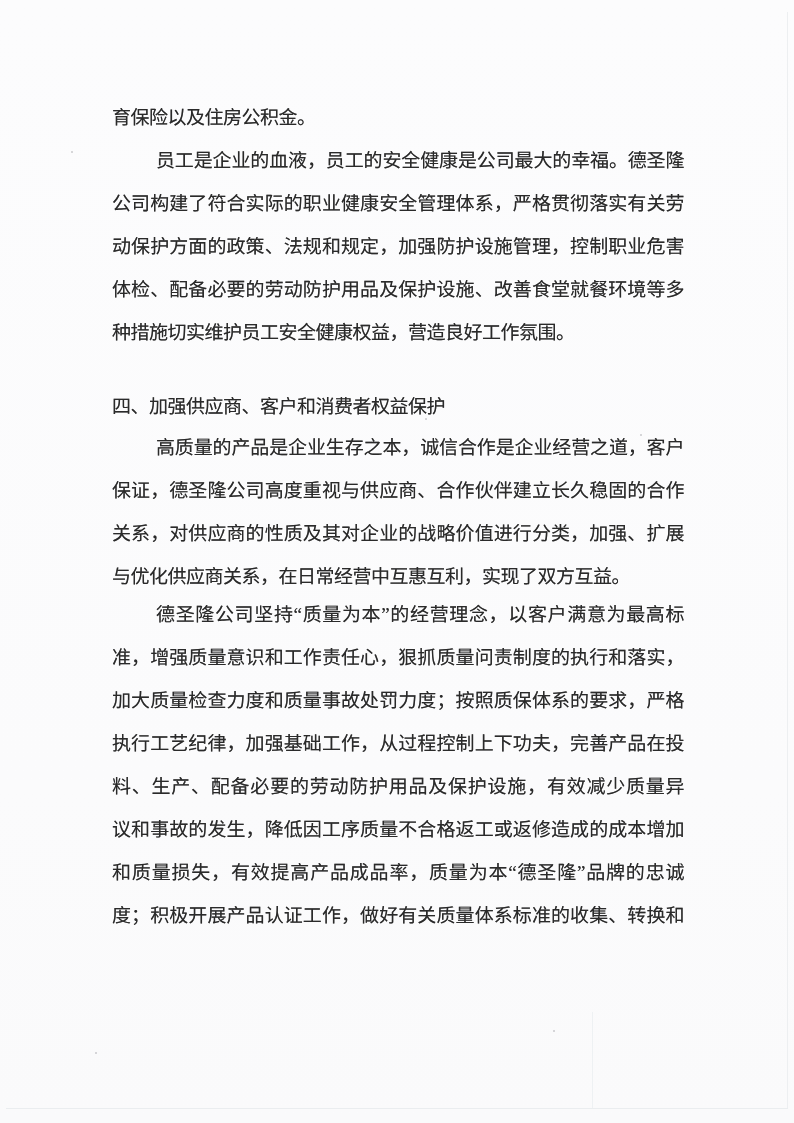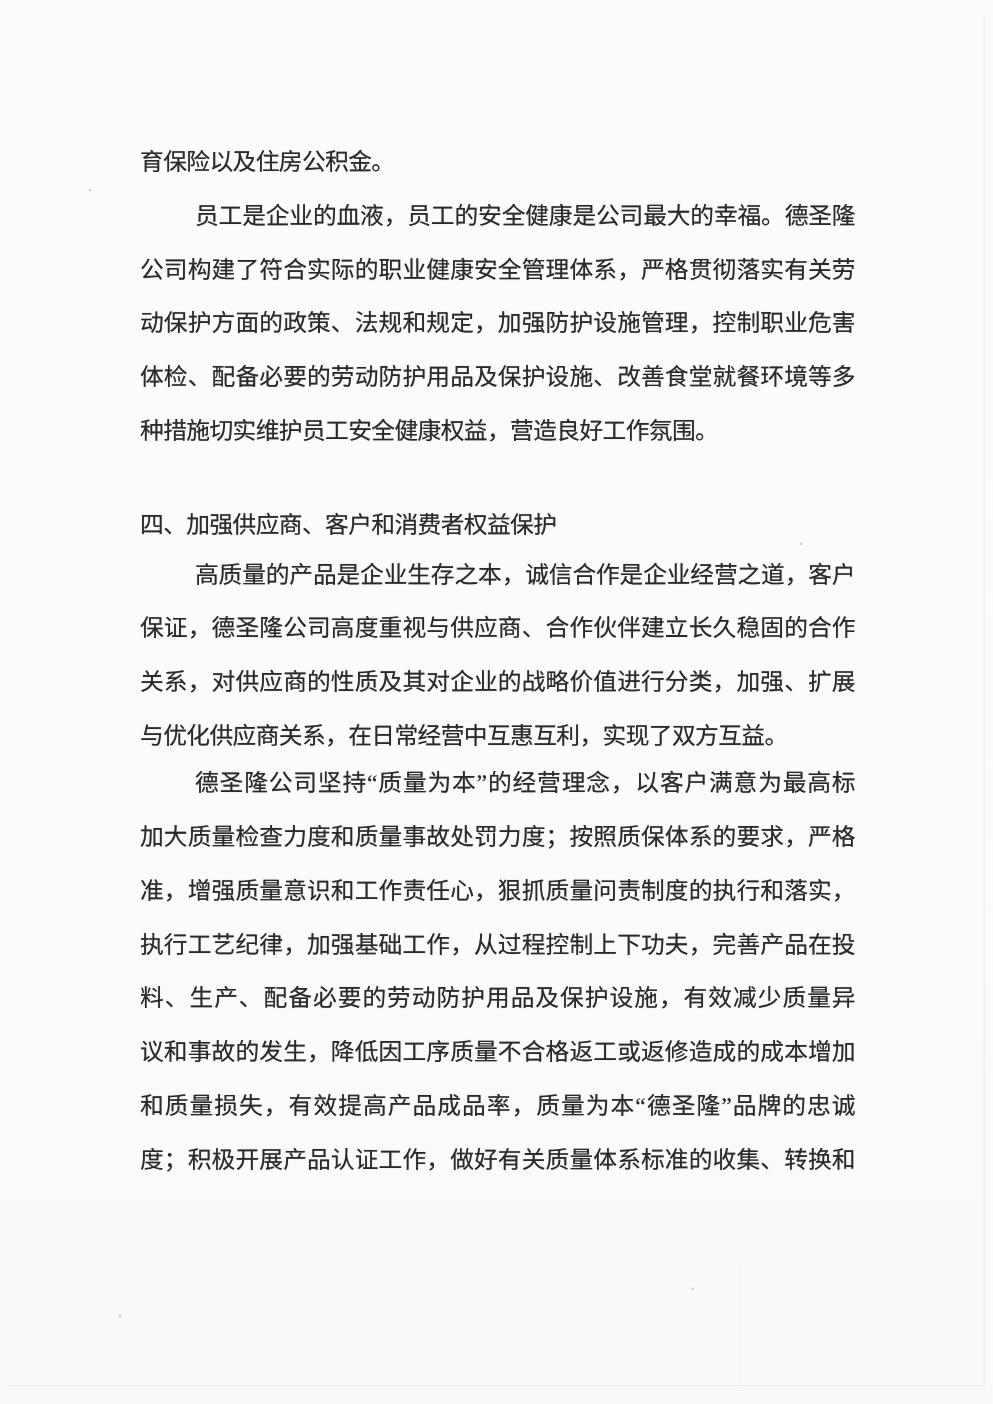--- a/index.html
+++ b/index.html
@@ -15,21 +15,21 @@
     font-family: "Liberation Serif", "DejaVu Serif", serif;
   }
   .page {
     position: absolute;
     inset: 0;
     background: linear-gradient(180deg, #fcfcfd 0%, #fbfbfc 70%, #fafafb 100%);
   }
   .text-block {
     position: absolute;
     left: 112px;
-    top: 109px;
+    top: 96px;
     width: 572px;
     color: #2a2a2a;
     font-size: 19px;
     letter-spacing: -0.5px;
   }
   .line {
     height: 43px;
     line-height: 43px;
     text-align: justify;
     text-align-last: justify;
@@ -91,22 +91,22 @@
     <div class="line para-end">种措施切实维护员工安全健康权益，营造良好工作氛围。</div>
 
     <div class="line heading">四、加强供应商、客户和消费者权益保护</div>
 
     <div class="line indent sec-start-c">高质量的产品是企业生存之本，诚信合作是企业经营之道，客户</div>
     <div class="line">保证，德圣隆公司高度重视与供应商、合作伙伴建立长久稳固的合作</div>
     <div class="line">关系，对供应商的性质及其对企业的战略价值进行分类，加强、扩展</div>
     <div class="line para-end">与优化供应商关系，在日常经营中互惠互利，实现了双方互益。</div>
 
     <div class="line indent sec-start-d">德圣隆公司坚持“质量为本”的经营理念，以客户满意为最高标</div>
+    <div class="line">准，增强质量意识和工作责任心，狠抓质量问责制度的执行和落实，</div>
     <div class="line">加大质量检查力度和质量事故处罚力度；按照质保体系的要求，严格</div>
-    <div class="line">准，增强质量意识和工作责任心，狠抓质量问责制度的执行和落实，</div>
     <div class="line">执行工艺纪律，加强基础工作，从过程控制上下功夫，完善产品在投</div>
     <div class="line">料、生产、配备必要的劳动防护用品及保护设施，有效减少质量异</div>
     <div class="line">议和事故的发生，降低因工序质量不合格返工或返修造成的成本增加</div>
     <div class="line">和质量损失，有效提高产品成品率，质量为本“德圣隆”品牌的忠诚</div>
     <div class="line">度；积极开展产品认证工作，做好有关质量体系标准的收集、转换和</div>
 
   </div>
 
   <div class="artifact v-right"></div>
   <div class="artifact v-bottom"></div>

